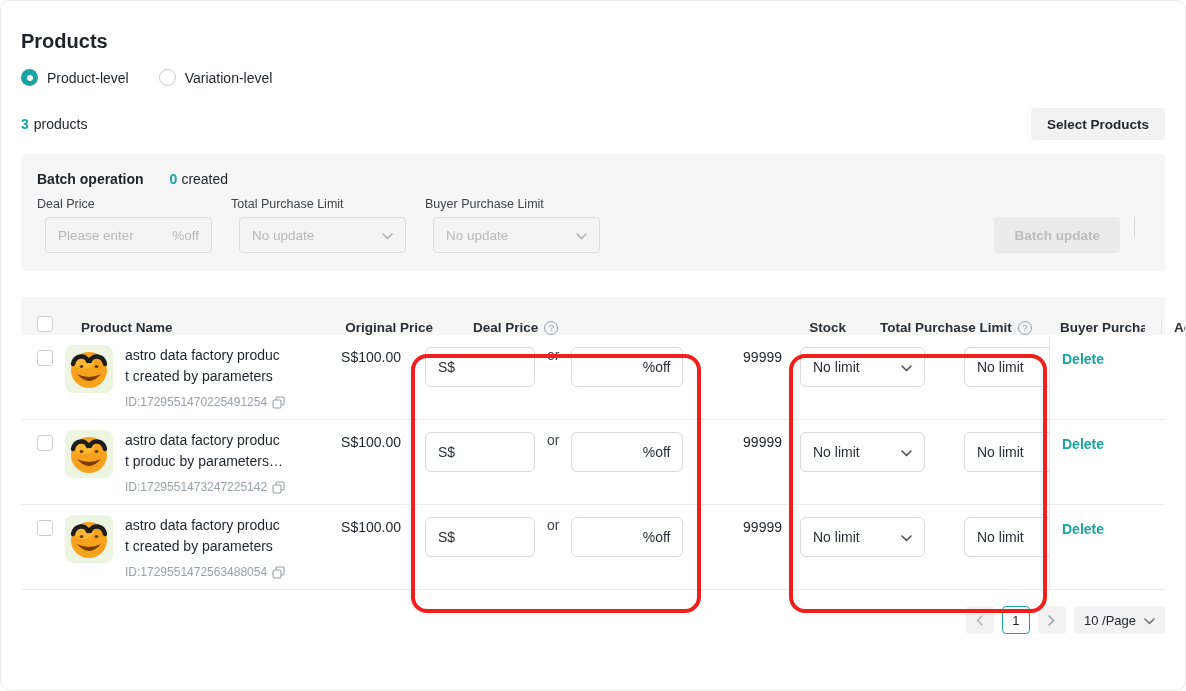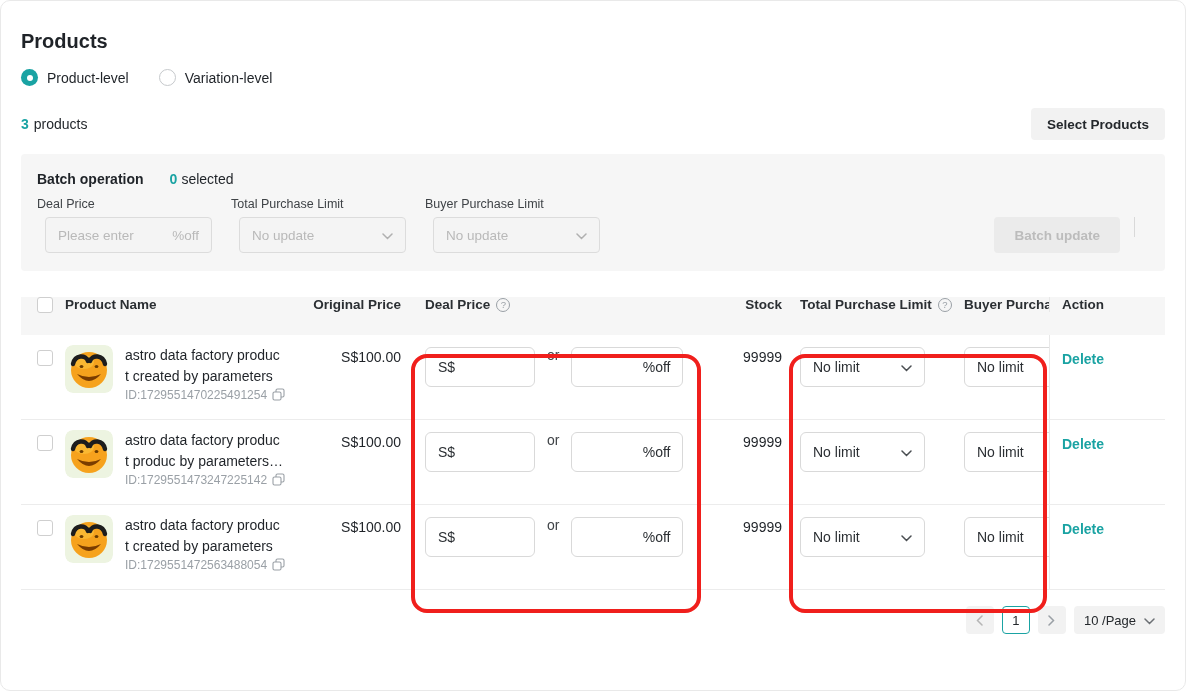--- a/index.html
+++ b/index.html
@@ -33,21 +33,21 @@
   .bctrl { width: 167px; height: 36px; border: 1px solid #dcdcdc; border-radius: 4px; background: #f4f4f4; display: flex; align-items: center; padding: 0 12px; font-size: 13.5px; color: #b9b9b9; margin-left: 8px; }
   .bctrl input { flex: 1; min-width: 0; border: none; background: transparent; font-family: inherit; font-size: 13.5px; color: #3f4347; outline: none; }
   .bctrl input::placeholder { color: #b9b9b9; }
   .bctrl .sfx { margin-left: auto; color: #b9b9b9; }
   .bctrl .chev { margin-left: auto; }
   .batch-actions { margin-left: auto; display: flex; align-items: flex-start; }
   .btn-disabled { height: 36px; padding: 0 20px; background: #ebebeb; border: none; border-radius: 4px; font-family: inherit; font-size: 13.5px; font-weight: 600; color: #bcbcbc; cursor: not-allowed; }
   .vdiv { width: 1px; height: 20px; background: #d9d9d9; margin: 0 14px; }
   
   .table { margin-top: 26px; }
-  .thead { display: flex; align-items: flex-start; height: 38px; background: #f6f6f6; font-size: 13.5px; font-weight: 600; color: #2b2f33; }
+  .thead { display: flex; align-items: flex-end; height: 38px; background: #f6f6f6; font-size: 13.5px; font-weight: 600; color: #2b2f33; gap: 16px; }
   .trow { display: flex; height: 85px; border-bottom: 1px solid #ececec; background: #fff; }
   .c1 { width: 44px; padding-left: 16px; flex: 0 0 auto; }
   .c2 { width: 236px; flex: 0 0 auto; }
   .c3 { width: 100px; text-align: right; flex: 0 0 auto; }
   .c4 { width: 306px; padding-left: 24px; flex: 0 0 auto; display: flex; align-items: center; }
   .c5 { width: 75px; text-align: right; flex: 0 0 auto; }
   .c6 { width: 165px; padding-left: 18px; flex: 0 0 auto; }
   .c7 { width: 102px; padding-left: 17px; flex: 0 0 auto; overflow: hidden; white-space: nowrap; }
   .c8 { width: 118px; padding-left: 12px; border-left: 1px solid #e8e8e8; flex: 0 0 auto; }
   .thead .c4, .thead .c6, .thead .c8 { display: flex; align-items: center; padding-top: 0; }
@@ -56,21 +56,21 @@
   .trow .c3, .trow .c5 { padding-top: 14px; font-size: 14px; }
   .trow .c4 { align-items: flex-start; padding-top: 12px; }
   .trow .c6, .trow .c7 { padding-top: 12px; }
   .trow .c8 { padding-top: 15px; }
   .checkbox { display: inline-block; width: 16px; height: 16px; border: 1px solid #cfcfcf; border-radius: 3px; background: #fff; cursor: pointer; }
   .hlabel { display: inline-flex; align-items: center; gap: 6px; white-space: nowrap; }
   .help { display: inline-flex; align-items: center; justify-content: center; width: 14px; height: 14px; border: 1px solid #9aa0a6; border-radius: 50%; font-size: 9.5px; font-weight: 400; color: #9aa0a6; }
   .thumb { width: 48px; height: 48px; border-radius: 8px; flex: 0 0 auto; }
   .pname { width: 176px; }
   .pname .nm { font-size: 14px; line-height: 21px; color: #1f2328; }
-  .pname .pid { margin-top: 1px; font-size: 12px; color: #9aa0a6; display: flex; align-items: flex-start; gap: 5px; white-space: nowrap; }
+  .pname .pid { margin-top: 8px; font-size: 12px; color: #9aa0a6; display: flex; align-items: center; gap: 5px; white-space: nowrap; }
   .ibox { height: 40px; border: 1px solid #d9d9d9; border-radius: 6px; background: #fff; display: flex; align-items: center; padding: 0 12px; font-size: 14px; color: #2b2f33; }
   .ibox input { flex: 1; min-width: 0; width: 100%; border: none; background: transparent; font-family: inherit; font-size: 14px; color: #2b2f33; outline: none; }
   .ibox-price { width: 110px; }
   .ibox-pct { width: 112px; }
   .ibox-pct .sfx { margin-left: auto; }
   .orlbl { margin: 0 12px; font-size: 14px; color: #3f4347; }
   .selbox { width: 125px; height: 40px; border: 1px solid #d9d9d9; border-radius: 6px; background: #fff; display: flex; align-items: center; padding: 0 12px; font-size: 14px; color: #2b2f33; cursor: pointer; }
   .selbox .chev { margin-left: auto; }
   .ibox-buyer { width: 105px; }
   .link-teal { color: #1aa3a3; font-weight: 600; font-size: 14px; text-decoration: none; cursor: pointer; }
@@ -103,21 +103,21 @@
   </div>
 
   <div class="summary-row">
     <div class="summary"><span class="cnt">3</span><span>products</span></div>
     <button class="btn-light">Select Products</button>
   </div>
 
   <div class="batch">
     <div class="batch-head">
       <span class="batch-title">Batch operation</span>
-      <span class="batch-sel"><span class="cnt">0</span><span>selected</span></span>
+      <span class="batch-sel"><span class="cnt">0</span><span>created</span></span>
     </div>
     <div class="batch-fields">
       <div class="bfield">
         <label>Deal Price</label>
         <div class="bctrl">
           <input type="text" disabled="" placeholder="Please enter" style="">
           <span class="sfx">%off</span>
         </div>
       </div>
       <div class="bfield">

